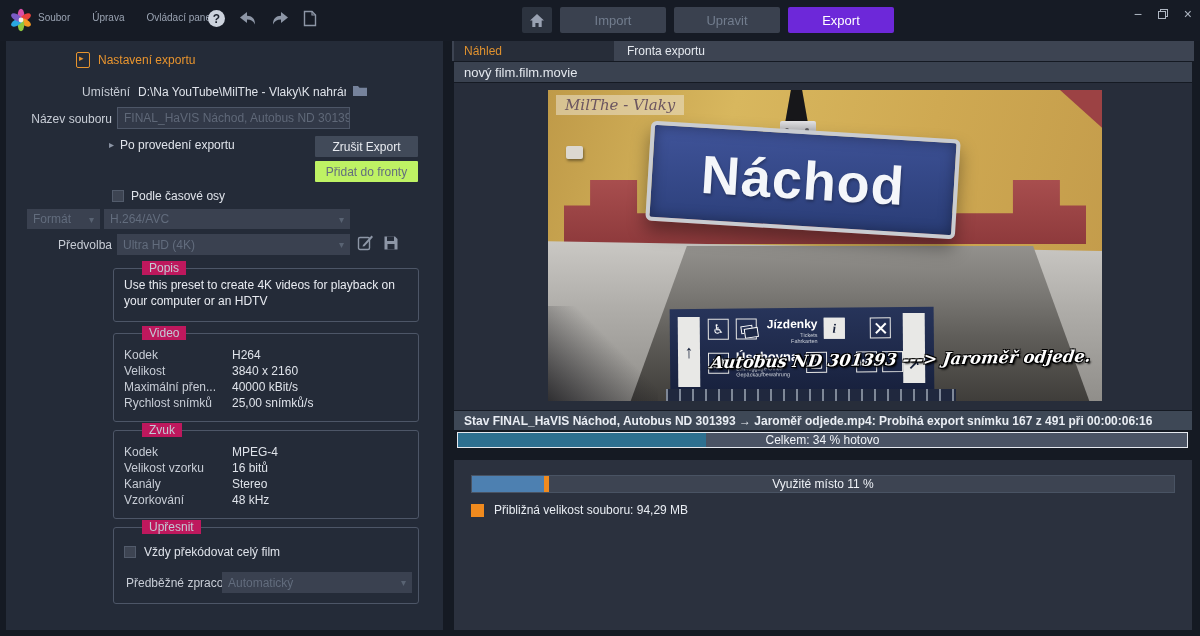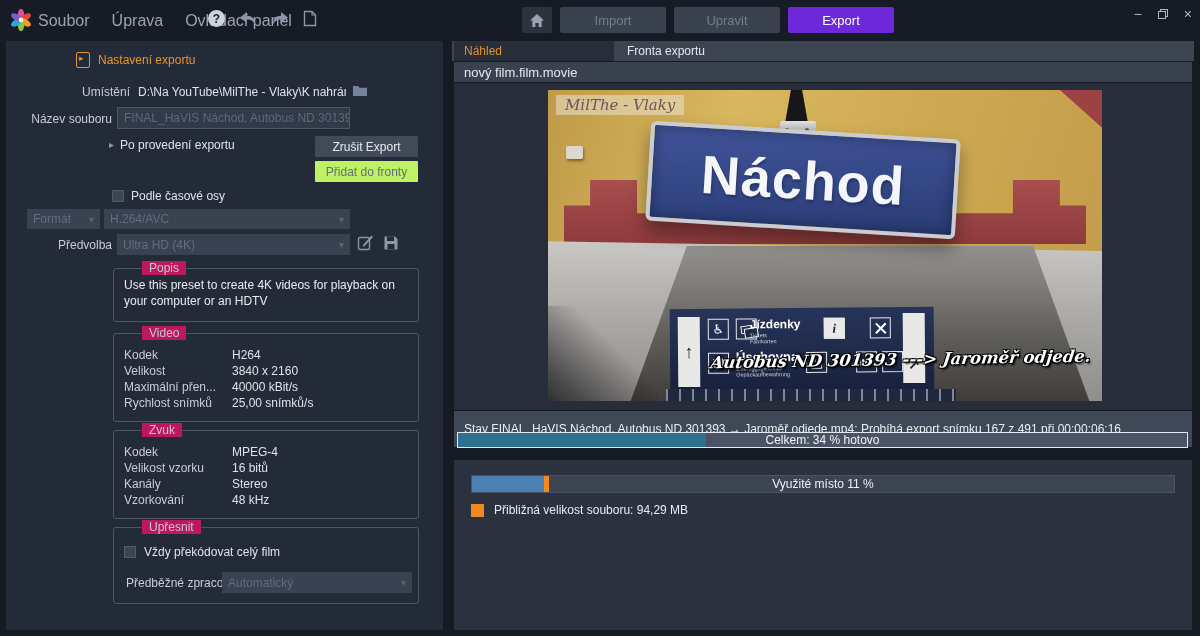--- a/index.html
+++ b/index.html
@@ -2,21 +2,21 @@
 <html><head>
 <meta charset="utf-8">
 <style>
   * { margin:0; padding:0; box-sizing:border-box; }
   body { font-family:"Liberation Sans","DejaVu Sans",sans-serif; background:#151a23; }
   .app { position:relative; width:1200px; height:636px; background:#151a23; overflow:hidden; color:#dfe3ea; font-size:12px; }
 
   
   .topbar { position:absolute; left:0; top:0; width:1200px; height:41px; background:#161b25; }
   .logo { position:absolute; left:9px; top:8px; width:24px; height:24px; }
-  .menu { position:absolute; left:38px; top:12px; display:flex; gap:22px; color:#9aa3b2; font-size:16px; }
+  .menu { position:absolute; left:38px; top:12px; display:flex; gap:22px; color:#9aa3b2; font-size:10px; }
   .menu span { cursor:default; }
   .tb-icons { position:absolute; left:208px; top:10px; display:flex; gap:14px; align-items:center; }
   .help-circle { width:17px; height:17px; border-radius:50%; background:#cdd3dd; color:#1b212c; font-weight:bold; font-size:12px; display:flex; align-items:center; justify-content:center; }
   .center-btns { position:absolute; left:522px; top:7px; display:flex; gap:8px; align-items:center; }
   .home-btn { width:30px; height:26px; background:#2c333f; border-radius:2px; display:flex; align-items:center; justify-content:center; }
   .big-btn { width:106px; height:26px; border-radius:2px; background:#3a414f; color:#727d8e; font-size:13px; display:flex; align-items:center; justify-content:center; }
   .big-btn.export { background:#6d28d9; color:#ffffff; }
   .win-controls { position:absolute; right:8px; top:6px; display:flex; gap:16px; align-items:center; color:#aeb6c2; font-size:14px; }
   .restore-ic { position:relative; width:10px; height:10px; }
   .restore-ic span { position:absolute; width:8px; height:8px; border:1px solid #aeb6c2; }
@@ -44,21 +44,21 @@
   .inforow .v { color:#dfe3ea; }
   .icon-gray { color:#8d96a6; }
 
   
   .right-panel { position:absolute; left:452px; top:41px; width:742px; height:589px; }
   .tabbar { position:absolute; left:0; top:0; width:742px; height:20px; background:#3d4452; }
   .tab-active { position:absolute; left:2px; top:0; width:160px; height:20px; background:#272d39; color:#e0922f; display:flex; align-items:center; padding-left:10px; }
   .tab-inactive { position:absolute; left:175px; top:3px; color:#e4e8ee; }
   .titlebar { position:absolute; left:2px; top:21px; width:738px; height:20px; background:#3a4250; display:flex; align-items:center; padding-left:10px; color:#e4e8ee; font-size:13px; }
   .preview { position:absolute; left:2px; top:42px; width:738px; height:327px; background:#272d3a; }
-  .statusbar { position:absolute; left:2px; top:370px; width:738px; height:36px; background:#3e4856; display:flex; align-items:center; padding-left:10px; color:#e9edf3; }
+  .statusbar { position:absolute; left:2px; top:370px; width:738px; height:19px; background:#3e4856; display:flex; align-items:center; padding-left:10px; color:#e9edf3;font-weight:bold; }
   .pbar { position:absolute; left:5px; top:391px; width:731px; height:16px; border:1px solid #e6e9ef; background:#4a5364; }
   .pbar .fill { height:100%; background:#2e7090; }
   .pbar .plabel { position:absolute; left:0; top:0; width:100%; height:100%; display:flex; align-items:center; justify-content:center; color:#f2f5f9; }
   .bottom-panel { position:absolute; left:2px; top:419px; width:738px; height:170px; background:#2b313e; }
   .ubar { position:absolute; left:17px; top:15px; width:704px; height:18px; background:#3d4452; border:1px solid #495363; }
   .ubar .ufill { height:100%; background:#4d80b1; border-right:5px solid #f08a1e; }
   .ubar .ulabel { position:absolute; left:0; top:0; width:100%; height:100%; display:flex; align-items:center; justify-content:center; color:#eef1f6; }
   .legend-row { position:absolute; left:17px; top:43px; display:flex; align-items:center; gap:10px; color:#e9edf3; }
   .legend-sq { width:13px; height:13px; background:#f08a1e; }
 
@@ -284,21 +284,21 @@
             <div class="wbox" style="left:8px;top:8px;height:70px;">
                 <span style="font-size:18px;">↑</span>
               </div>
             <div class="wbox" style="left:233px;top:6px;height:70px;">
                 <span style="font-size:15px;margin-top:34px;">↗</span>
               </div>
             <div class="pic" style="left:38px;top:10px;">♿</div>
             <div class="pic" style="left:66px;top:10px;">
                 <span class="ticket-ic"></span>
               </div>
-            <div class="sign-text" style="left:80px;top:10px;">
+            <div class="sign-text" style="left:97px;top:10px;text-align:right;">
               <span class="big">Jízdenky</span>
               <span class="sub">Tickets</span>
               <span class="sub" style="margin-top:0;">Fahrkarten</span>
             </div>
             <div class="pic filled" style="left:154px;top:10px;">i</div>
             <div class="pic" style="left:200px;top:10px;">
                 <span class="cross-ic"></span>
               </div>
             <div class="pic" style="left:38px;top:44px;">
                 <span class="case-ic" style="background:#fff;"></span>

